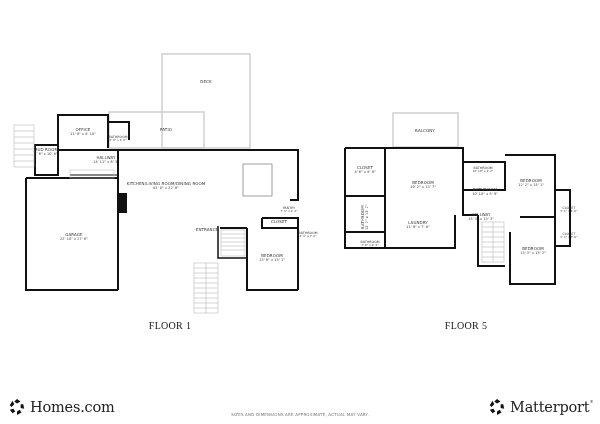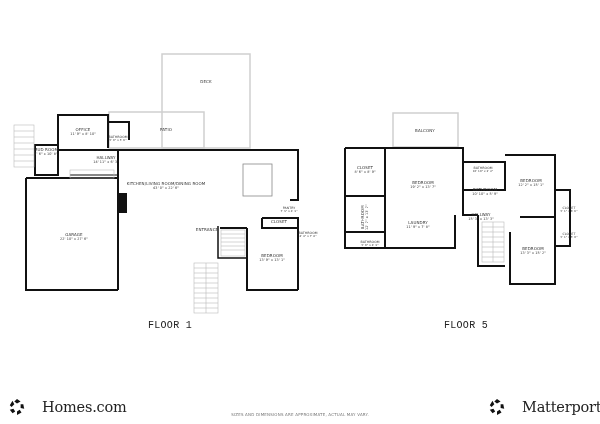--- a/index.html
+++ b/index.html
@@ -1,23 +1,23 @@
 <!DOCTYPE html>
 <html><head>
 <meta charset="utf-8">
 <style>
   html, body { margin:0; padding:0; background:#ffffff; }
   body { width:600px; height:424px; position:relative; overflow:hidden; font-family:"DejaVu Sans", sans-serif; color:#222; }
   svg.plan { position:absolute; left:0; top:0; }
   .lbl { position:absolute; text-align:center; font-size:3.6px; line-height:4.2px; color:#333; letter-spacing:0.1px; white-space:nowrap; transform:translateX(-50%); }
   .lbl .name { display:block; font-size:4px; }
   .lbl .dim { display:block; font-size:3.4px; }
-  .floor-title { position:absolute; font-family:Liberation Mono, monospace; font-size:10px; color:#222; letter-spacing:0.3px; transform:translateX(-50%); }
+  .floor-title { position:absolute; font-family:Liberation Serif, serif; font-size:10px; color:#222; letter-spacing:0.3px; transform:translateX(-50%); }
   .disclaimer { position:absolute; left:300px; top:412px; transform:translateX(-50%); font-size:4px; color:#777; letter-spacing:0.2px; white-space:nowrap; }
-  .brand { position:absolute; display:flex; align-items:center; gap:16px; }
+  .brand { position:absolute; display:flex; align-items:center; gap:4px; }
   .brand .txt { font-family:"DejaVu Serif", serif; font-size:14.5px; color:#222; letter-spacing:-0.2px; }
   .brand .sup { font-size:4px; vertical-align:top; }
 </style>
 </head>
 <body>
 
 <svg class="plan" width="600" height="424" viewBox="0 0 600 424">
   <g fill="none" stroke="#111" stroke-width="2">
 
     <rect x="162" y="54" width="88" height="94" stroke="#cfcfcf" stroke-width="1.5"></rect>

